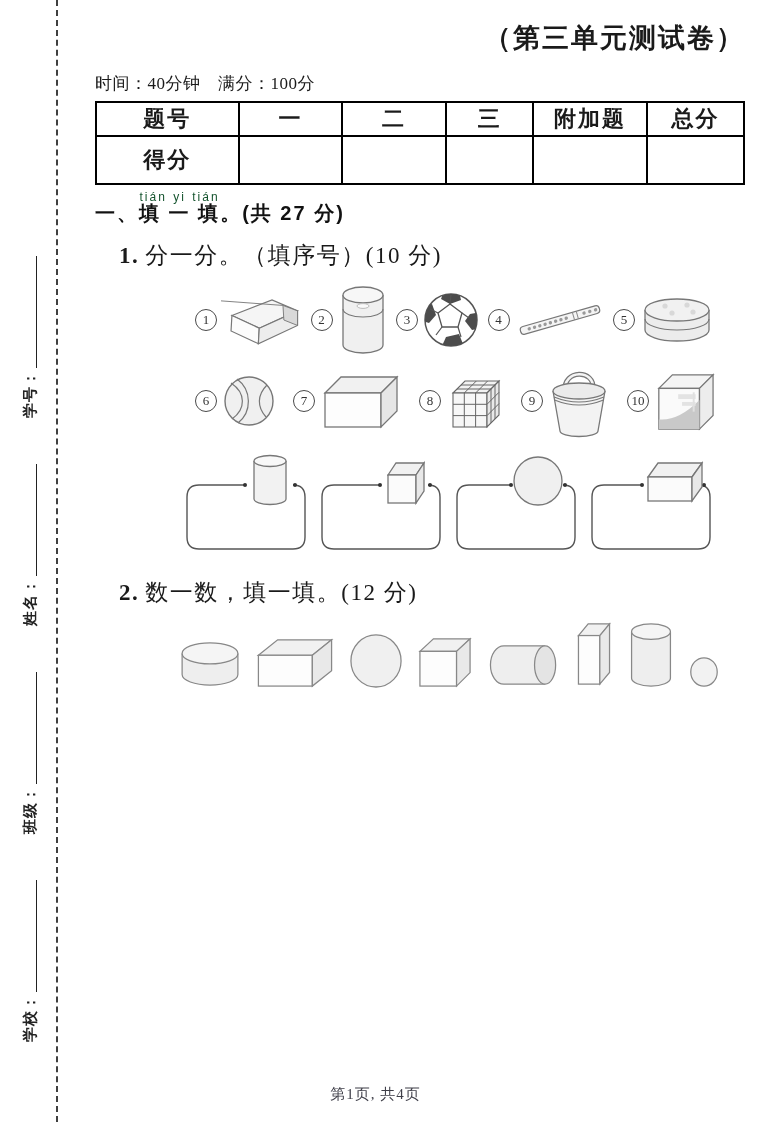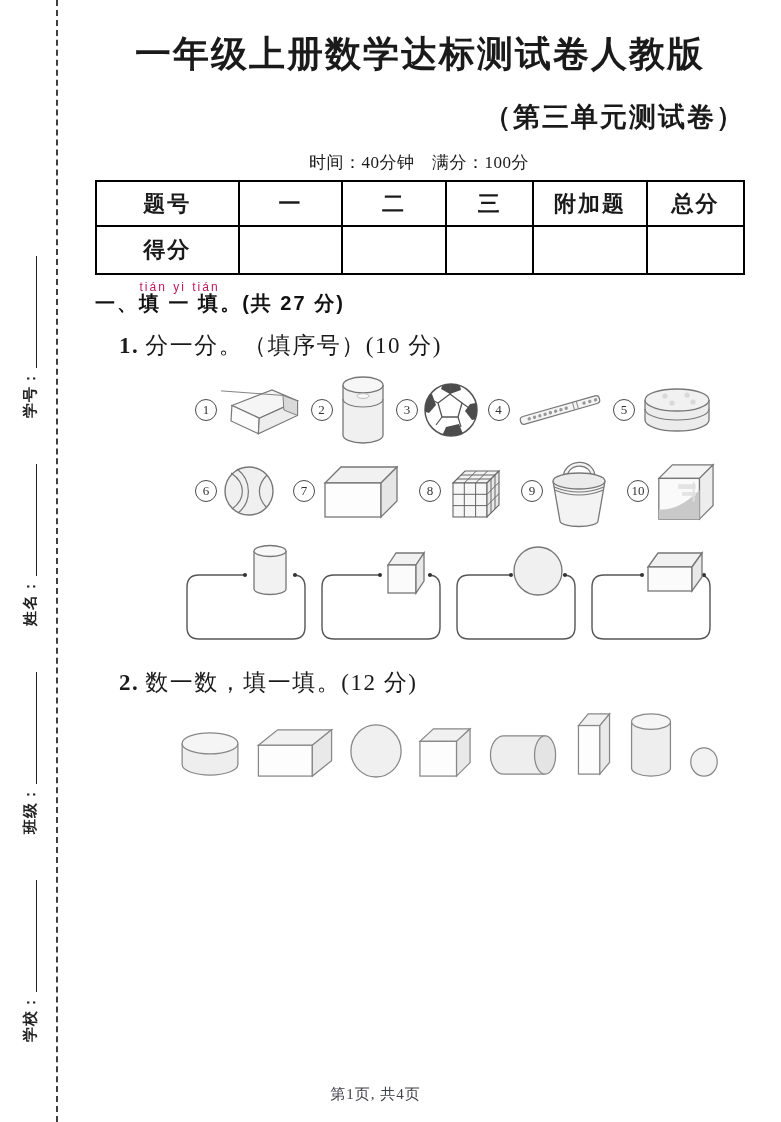--- a/index.html
+++ b/index.html
@@ -23,37 +23,37 @@
   }
   .sb-field { display:flex; align-items:center; margin-right:46px; white-space:nowrap; }
   .sb-field:first-child { margin-left:26px; }
   .sb-label { font-weight:bold; letter-spacing:1px; }
   .sb-line { display:inline-block; width:112px; height:14px; border-bottom:1.6px solid #222; margin-left:2px; }
 
   .content { position:absolute; left:95px; top:0; width:650px; }
 
   .title { margin-top:30px; text-align:center; font-size:36px; font-weight:bold; letter-spacing:2px; }
   .subtitle { margin-top:20px; text-align:right; font-size:27px; font-weight:bold; letter-spacing:2px; }
-  .meta { margin-top:16px; margin-bottom:6px; text-align:center; font-size:17px; letter-spacing:0.5px; padding-right:2px; }
+  .meta { margin-top:16px; margin-bottom:6px; text-align:left; font-size:17px; letter-spacing:0.5px; padding-right:2px; }
 
   table.score { width:100%; border-collapse:collapse; table-layout:fixed; }
   table.score td {
     border:2px solid #000; text-align:center; vertical-align:middle;
     font-size:22px; font-weight:bold; letter-spacing:2px;
   }
-  table.score tr.r1 td { height:45px; }
+  table.score tr.r1 td { height:34px; }
   table.score tr.r2 td { height:48px; }
 
   .sec-heading {
     margin-top:6px; font-family:"Liberation Sans", sans-serif;
     font-size:20px; font-weight:bold; letter-spacing:2px; color:#111;
   }
   .sec-heading ruby rt {
     font-family:"Liberation Sans", sans-serif; font-weight:normal;
-    font-size:12px; letter-spacing:2px; color:#be185d;
+    font-size:12px; letter-spacing:2px; color:#14532d;
   }
   .q-line { margin-top:13px; margin-left:24px; font-size:23px; letter-spacing:1.5px; }
   .q-num { font-weight:bold; margin-right:6px; }
 
   .items-row { margin-top:12px; margin-left:100px; width:520px; display:flex; justify-content:space-between; align-items:center; }
   .items-row.second { margin-top:6px; }
   .q1-item { display:flex; align-items:center; gap:4px; }
   .cnum {
     flex:0 0 auto; width:22px; height:22px; border:1.4px solid #4a4a4a; border-radius:50%;
     display:flex; align-items:center; justify-content:center;
@@ -92,21 +92,20 @@
       <span class="sb-line"></span>
     </span>
     <span class="sb-field">
       <span class="sb-label">学号：</span>
       <span class="sb-line"></span>
     </span>
   </div>
 
   <div class="content">
 
-    <div class="title">一年级上册数学达标测试卷人教版</div>
     <div class="subtitle">（第三单元测试卷）</div>
     <div class="meta">时间：40分钟　满分：100分</div>
 
     <table class="score">
       <colgroup>
         <col style="width:22%">
           <col style="width:16%">
           <col style="width:16%">
         <col style="width:13.5%">
           <col style="width:17.5%">

